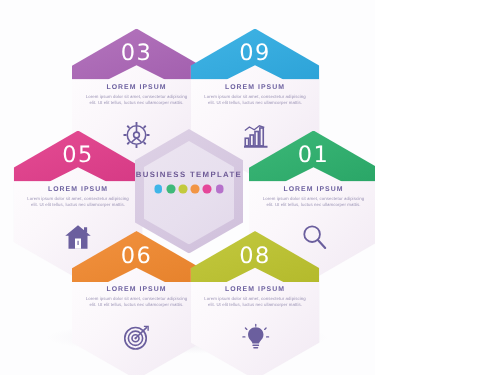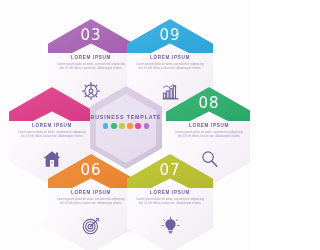--- a/index.html
+++ b/index.html
@@ -136,35 +136,36 @@
         <rect x="7.5" y="12.0" width="2.7" height="8.7"></rect>
         <rect x="11.4" y="9.2" width="2.7" height="11.5"></rect>
         <rect x="15.3" y="6.4" width="2.7" height="14.3"></rect>
         <path d="M3.3 8.4 6.9 5.6l3.9 2.2 4.1-3.2 3.9 1.4" stroke-width="1.1"></path>
       </svg>
     </div>
   </div>
 
   <div class="hex" id="hex-05">
     <div class="banner" style="background: linear-gradient(160deg, rgb(229, 76, 147) 0%, rgb(214, 58, 133) 100%);"></div>
+    <div class="num">05</div>
     <div class="heading">LOREM IPSUM</div>
     <div class="body-lines">Lorem ipsum dolor sit amet, consectetur adipiscing elit. Ut elit tellus, luctus nec ullamcorper mattis.</div>
     <div class="glyph">
       <svg width="20" height="20" viewBox="0 0 24 24" fill="#6b5f9e">
         <path d="M12 2.6 1.8 10.9h2.6v10.5h15.2V10.9h2.6L12 2.6z"></path>
         <rect x="16.8" y="4.2" width="2.5" height="4.2" fill="#6b5f9e"></rect>
         <rect x="9.6" y="13.2" width="4.8" height="8.2" fill="#ffffff"></rect>
         <rect x="11.6" y="15.0" width="0.9" height="3.4" fill="#6b5f9e"></rect>
       </svg>
     </div>
   </div>
 
   <div class="hex" id="hex-02">
     <div class="banner" style="background: linear-gradient(160deg, rgb(60, 184, 120) 0%, rgb(42, 166, 103) 100%);"></div>
-    <div class="num">08</div>
+    <div class="num">01</div>
     <div class="heading">LOREM IPSUM</div>
     <div class="body-lines">Lorem ipsum dolor sit amet, consectetur adipiscing elit. Ut elit tellus, luctus nec ullamcorper mattis.</div>
     <div class="glyph">
       <svg width="19" height="20" viewBox="0 0 24 24" fill="none" stroke="#6b5f9e" stroke-width="1.5">
         <circle cx="10.2" cy="9.6" r="6.6"></circle>
         <path d="M15.1 14.6 21.2 21.2" stroke-width="1.8" stroke-linecap="round"></path>
       </svg>
     </div>
   </div>
 
@@ -180,21 +181,21 @@
         <circle cx="11.2" cy="12.6" r="2.8"></circle>
         <circle cx="11.2" cy="12.6" r="0.9" fill="#6b5f9e" stroke="none"></circle>
         <path d="M11.2 12.6 20.4 3.7" stroke-width="1.3"></path>
         <path d="M17.9 3.1h3.4v3.4" stroke-width="1.1"></path>
       </svg>
     </div>
   </div>
 
   <div class="hex" id="hex-03">
     <div class="banner" style="background: linear-gradient(160deg, rgb(195, 201, 63) 0%, rgb(180, 186, 44) 100%);"></div>
-    <div class="num">07</div>
+    <div class="num">08</div>
     <div class="heading">LOREM IPSUM</div>
     <div class="body-lines">Lorem ipsum dolor sit amet, consectetur adipiscing elit. Ut elit tellus, luctus nec ullamcorper mattis.</div>
     <div class="glyph">
       <svg width="19" height="20" viewBox="0 0 24 24" fill="#6b5f9e">
         <path d="M12 3.4c-3.9 0-6.5 2.9-6.5 6.3 0 2.5 1.5 4 2.6 5.2.7.8 1 1.4 1.1 2.1h5.6c.1-.7.4-1.3 1.1-2.1 1.1-1.2 2.6-2.7 2.6-5.2 0-3.4-2.6-6.3-6.5-6.3z"></path>
         <rect x="9.2" y="17.9" width="5.6" height="1.3" rx="0.5"></rect>
         <rect x="9.9" y="20.0" width="4.2" height="1.2" rx="0.5"></rect>
         <g stroke="#6b5f9e" stroke-width="1.1" stroke-linecap="round">
           <path d="M12 0.9v1.6M3.3 4.0 4.5 5.2M20.7 4.0 19.5 5.2M1.2 11.5h1.7M21.1 11.5h1.7"></path>
         </g>

